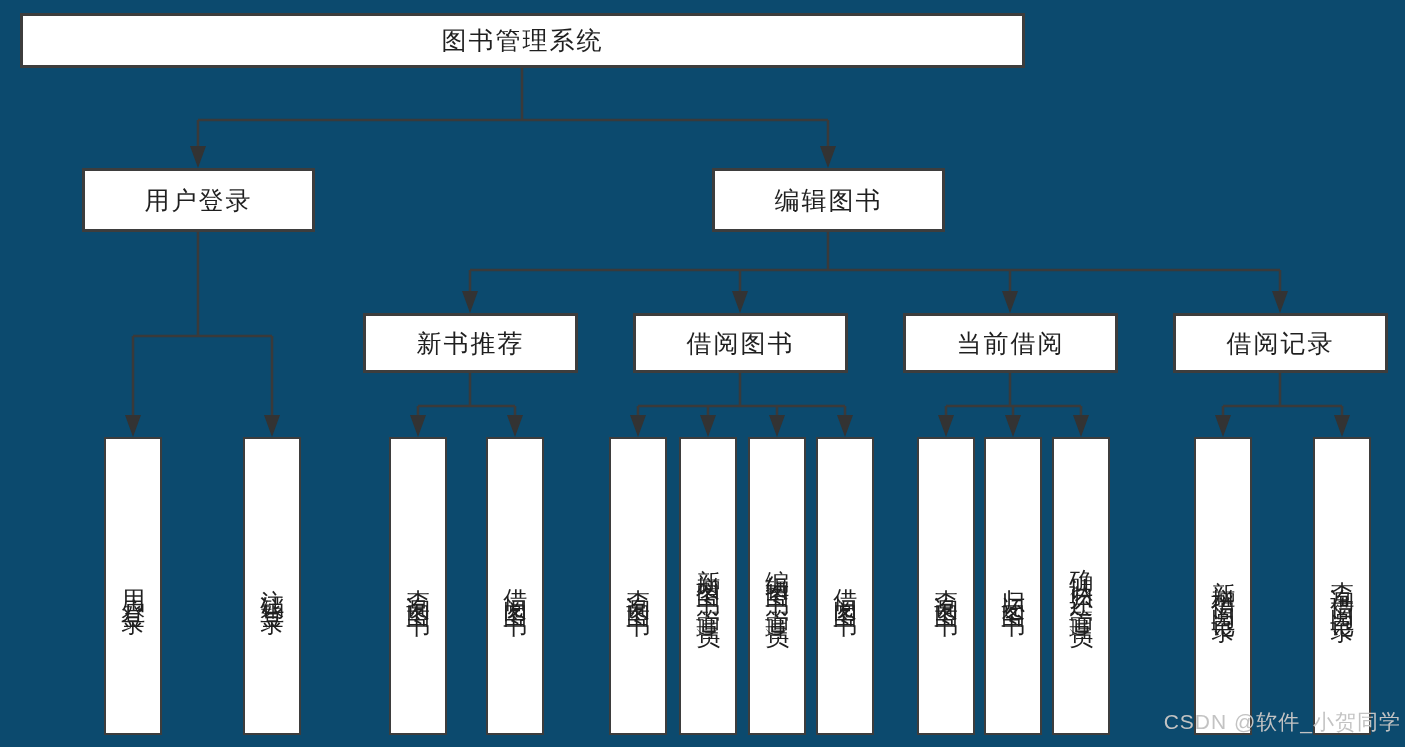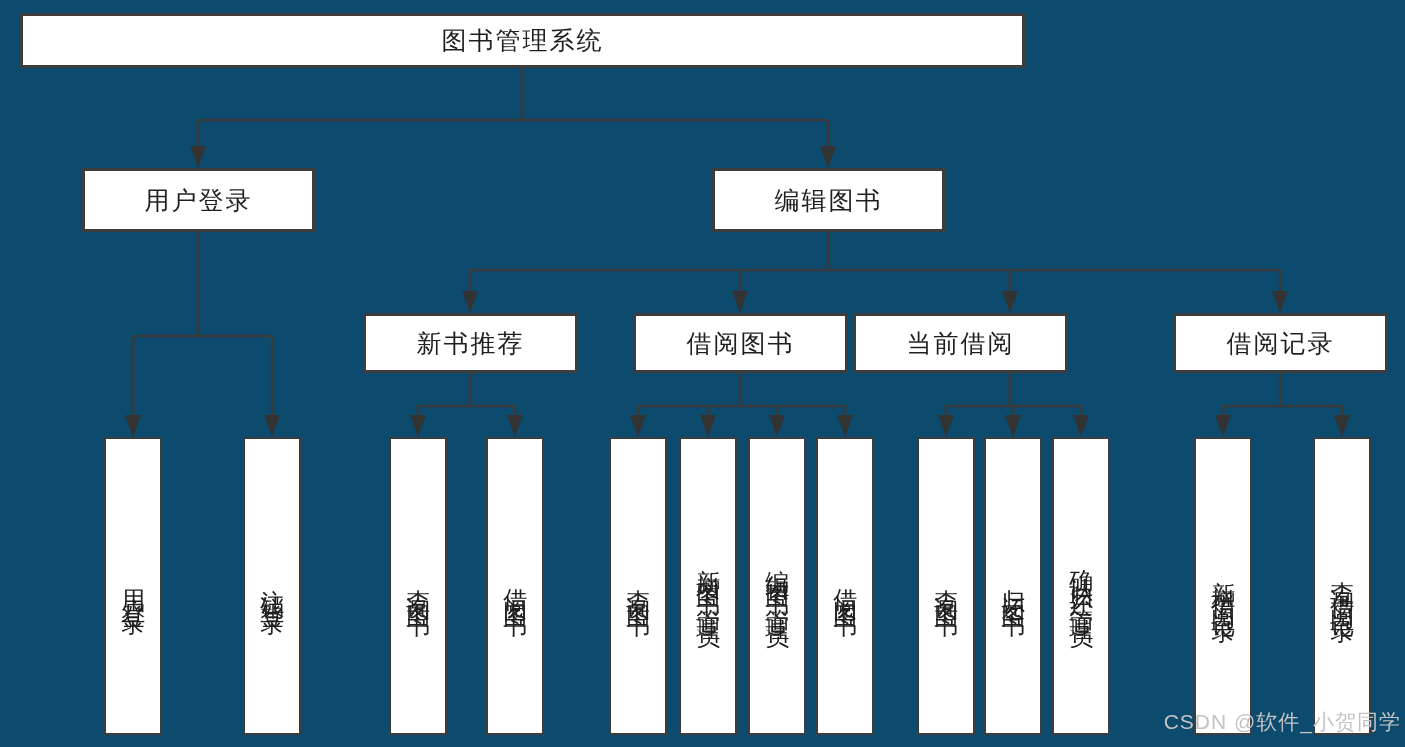--- a/index.html
+++ b/index.html
@@ -112,21 +112,21 @@
   <div class="box l2-box" style="left:712px;">
     <span class="hlabel">编辑图书</span>
   </div>
 
   <div class="box l3-box" style="left:363px;">
     <span class="hlabel">新书推荐</span>
   </div>
   <div class="box l3-box" style="left:633px;">
     <span class="hlabel">借阅图书</span>
   </div>
-  <div class="box l3-box" style="left:853px;text-align:center;">
+  <div class="box l3-box" style="left:903px;text-align:center;">
     <span class="hlabel">当前借阅</span>
   </div>
   <div class="box l3-box" style="left:1173px;">
     <span class="hlabel">借阅记录</span>
   </div>
 
   <div class="box leaf-box" style="left:104px;">
     <span class="vlabel">用户登录</span>
   </div>
   <div class="box leaf-box" style="left:243px;">

